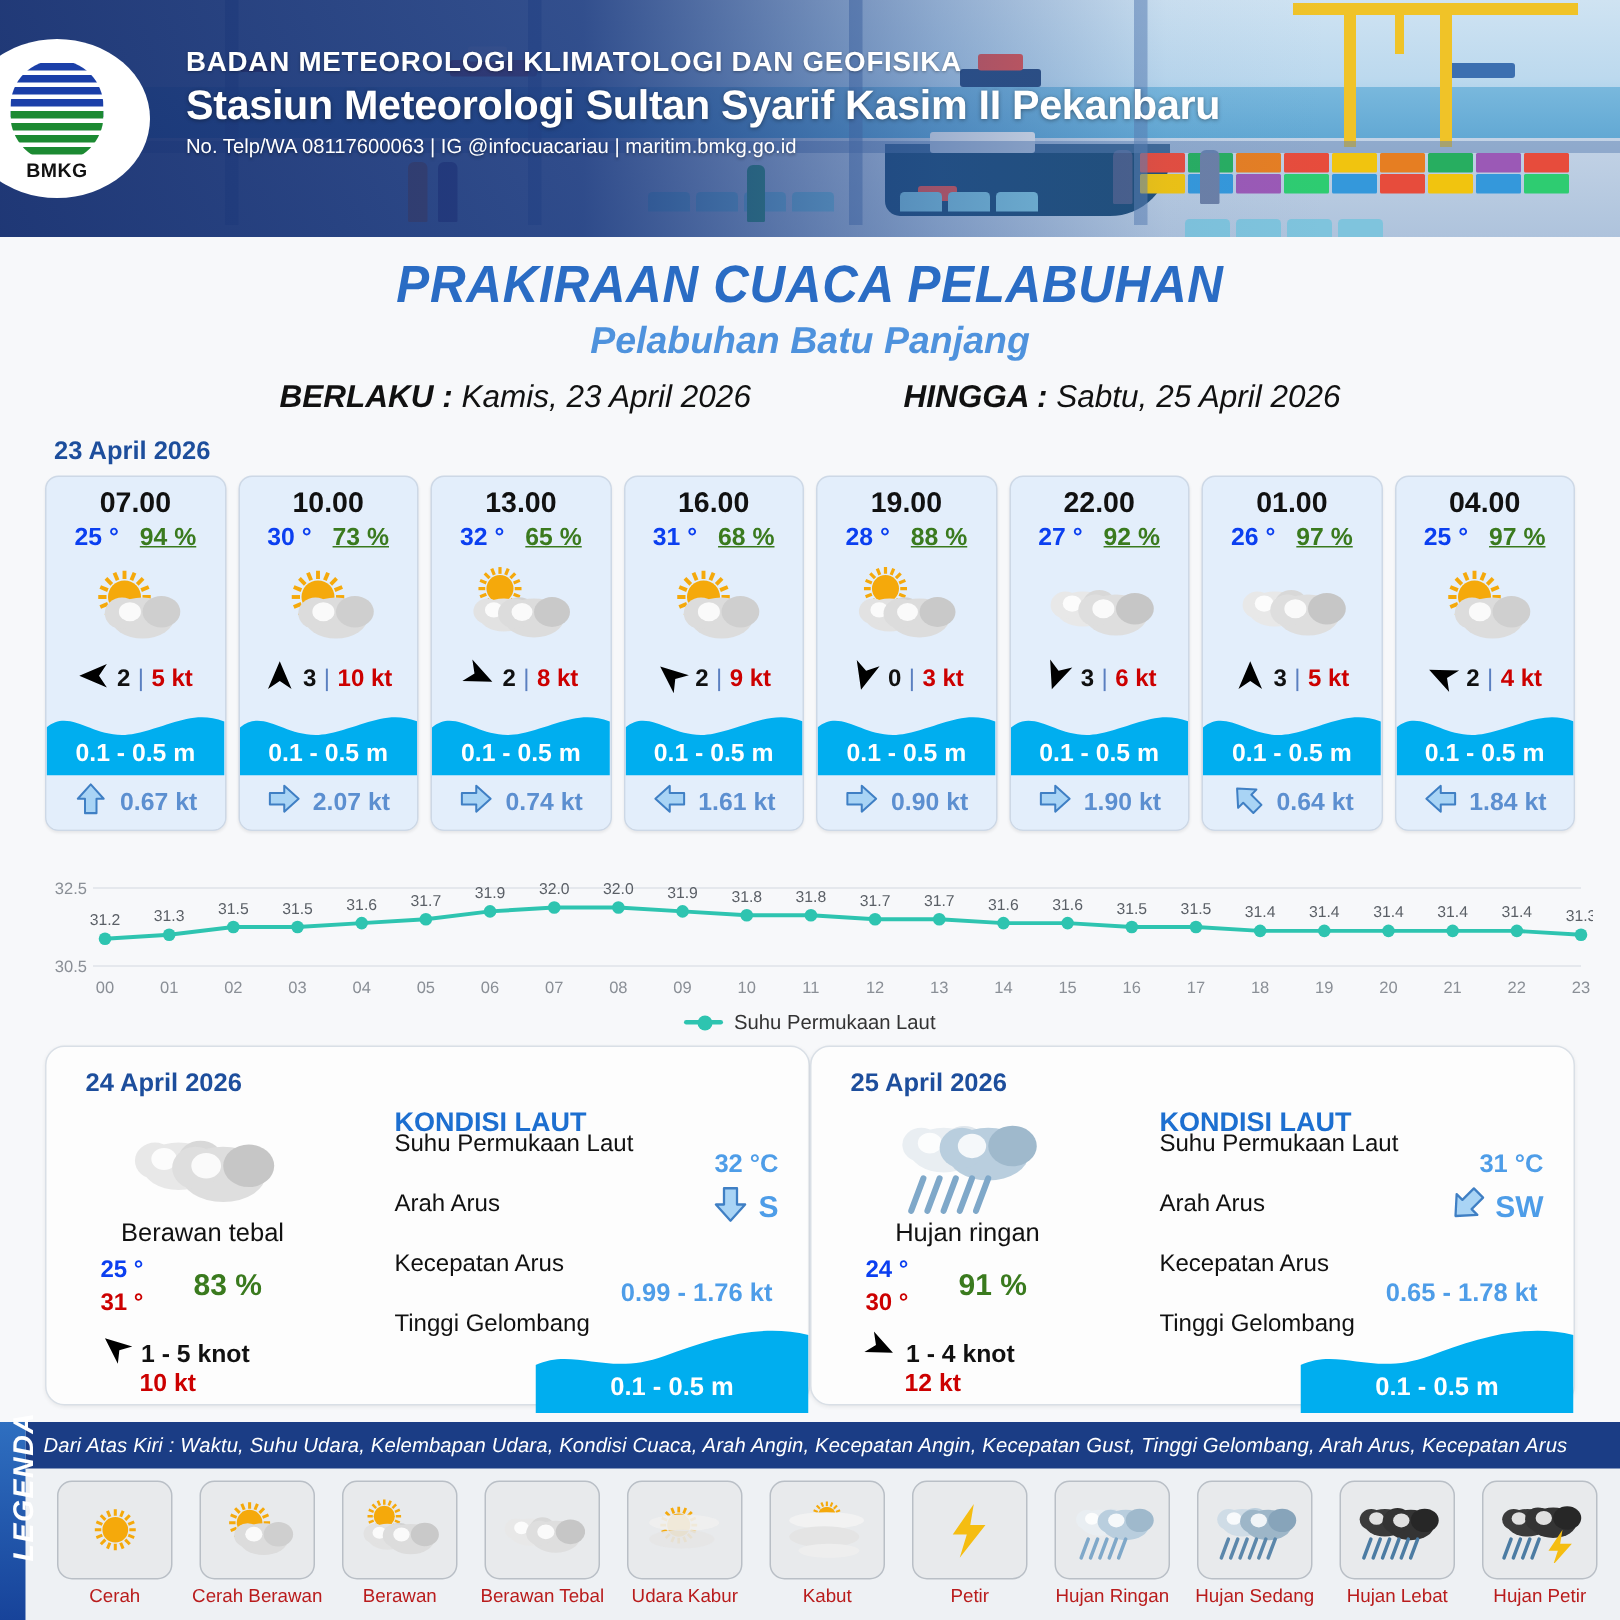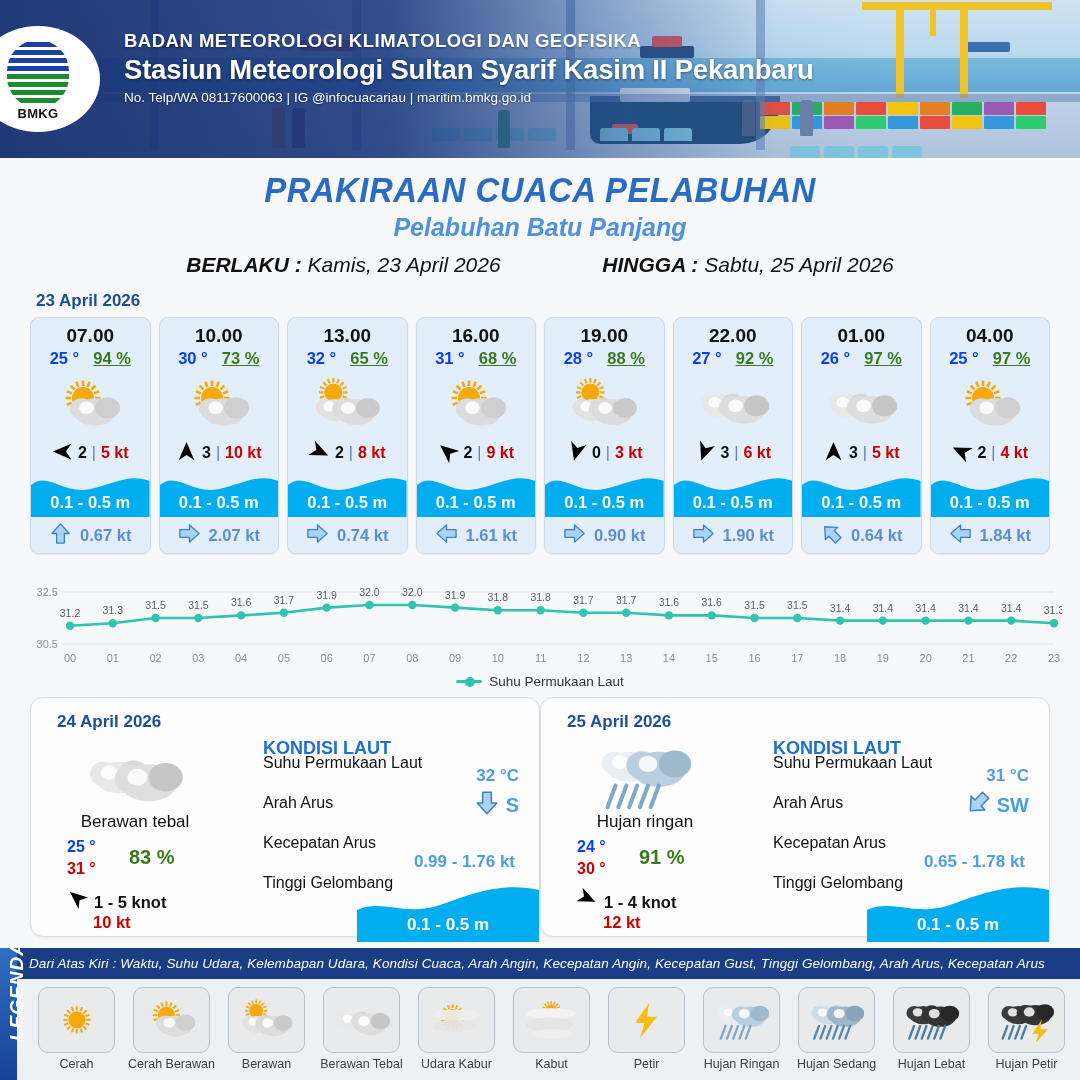--- a/index.html
+++ b/index.html
@@ -140,21 +140,21 @@
      transform:rotate(-90deg); color:#fff; font-size:19px; font-weight:bold; font-style:italic;
      letter-spacing:1px;}
   .lg-body { flex:1; background:#eef1f4; }
   .lg-note { background:#1b3d85; color:#fff; font-size:13.5px; font-style:italic;
              padding:8px 12px; letter-spacing:.1px; }
   .lg-items { display:flex; gap:8px; padding:8px 10px 0 16px; }
   .lg-it { width:87px; text-align:center; }
   .lg-box { width:77px; height:66px; margin:0 auto; background:#e8eaec;
             border:1px solid #b9bfc6; border-radius:10px;
             display:flex; align-items:center; justify-content:center; }
-  .lg-lbl { font-size:12.5px; color:#404040; margin-top:4px; }
+  .lg-lbl { font-size:12.5px; color:#b91c1c; margin-top:4px; }
 </style>
 </head>
 <body>
 
 <div class="header">
   <div class="hdr-scene">
     <div class="sky"></div>
     <div class="sea"></div>
     <div class="terminal"></div>
 

